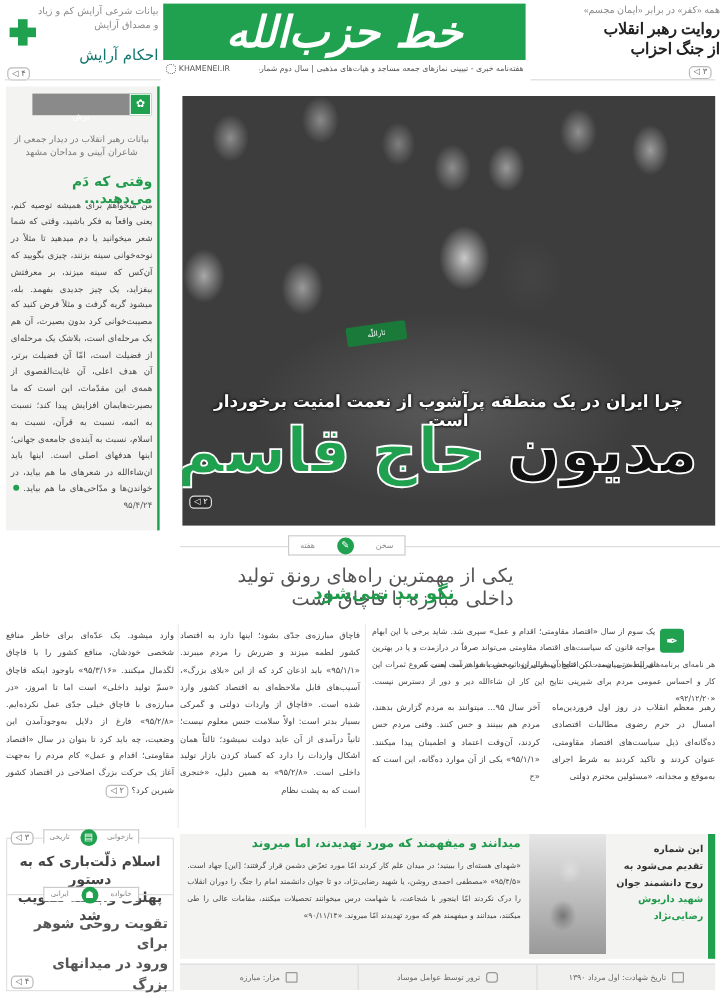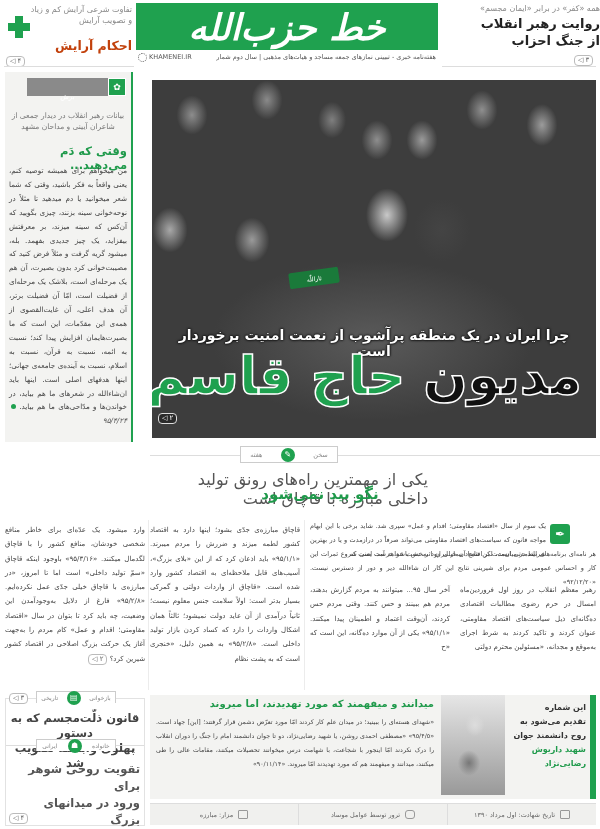--- a/index.html
+++ b/index.html
@@ -8,46 +8,46 @@
   .abs { position: absolute; }
 
   
   #masthead { left: 136px; top: 3px; width: 302px; height: 47px; background: #1fa14f; display:flex; align-items:center; justify-content:center; }
   #masthead-title { color:#fff; font-weight: bold; font-size: 36px; letter-spacing: -2px; font-family: "DejaVu Serif", serif; font-style: italic; }
   #tagline-bar { left: 136px; top: 50px; width: 302px; height: 14px; font-size: 6.5px; color:#555; display:flex; justify-content:space-between; align-items:center; padding: 0 2px; }
   #site-badge { font-size: 6.5px; color:#555; display:flex; align-items:center; gap:2px; direction:ltr; }
   #site-badge .gear { width:9px; height:9px; border:1.5px dotted #666; border-radius:50%; display:inline-block; }
 
   
-  #tr-teaser { left: 446px; top: 4px; width: 154px; height: 58px; text-align: right; }
+  #tr-teaser { left: 446px; top: 4px; width: 154px; height: 58px; text-align: right; font-family: Liberation Serif, serif; }
   #tr-kicker { font-size: 8px; color:#888; }
   #tr-title { font-size: 13px; font-weight: bold; color:#222; line-height: 17px; margin-top:2px; }
   .pg-badge { display:inline-block; border:1px solid #bbb; border-radius:4px; font-size:7px; color:#666; padding:0 3px; line-height:9px; background:#fff; }
   #tr-page { left: 574px; top: 55px; }
 
   
   #tl-teaser { left: 4px; top: 4px; width: 128px; height: 52px; }
   #tl-kicker { position:absolute; right:0; top:0; width:105px; font-size:8px; color:#888; text-align:right; line-height:11px; }
-  #tl-title { position:absolute; right:0; top:34px; font-size:12.5px; font-weight:bold; color:#c2410c; }
+  #tl-title { position:absolute; right:0; top:34px; font-size:12.5px; font-weight:normal; color:#0f766e; }
   #tl-plus { position:absolute; left:4px; top:12px; width:22px; height:22px; }
   #tl-plus::before, #tl-plus::after { content:""; position:absolute; background:#1fa14f; }
   #tl-plus::before { left:7px; top:0; width:8px; height:22px; }
   #tl-plus::after { left:0; top:7px; width:22px; height:8px; }
   #tl-page { left: 6px; top: 56px; }
   .hr { position:absolute; height:1px; background:#ddd; }
 
   
   #left-box { left: 5px; top: 72px; width: 128px; height: 370px; background:#f3f3f1; border-right:2px solid #1fa14f; }
   #cut-header { position:absolute; left:22px; right:5px; top:6px; height:18px; background:#8a8a8a; display:flex; align-items:center; }
   #cut-label { flex:1; text-align:center; color:#fff; font-size:7px;margin-top:20px; }
   #cut-icon { width:18px; height:18px; background:#1fa14f; border:1px solid #fff; display:flex; align-items:center; justify-content:center; color:#fff; font-size:9px; }
   #left-kicker { position:absolute; right:4px; left:4px; top:38px; font-size:7.5px; color:#777; text-align:center; line-height:11px; }
   #left-title { position:absolute; right:4px; left:2px; top:72px; font-size:11.5px; font-weight:bold; color:#1f9a4b; }
   #left-body { position:absolute; right:4px; left:4px; top:92px; font-size:7.2px; line-height:13.9px; color:#444; text-align:justify; }
-  #left-date { color:#555;font-style:italic; }
+  #left-date { color:#555; }
   .dot-green { display:inline-block; width:5px; height:5px; border-radius:50%; background:#1fa14f; margin-left:2px; }
 
   
   #main-photo { left: 152px; top: 80px; width: 444px; height: 358px; overflow:hidden;
     background:
       radial-gradient(ellipse 30px 38px at 235px 135px, #c9c9c9, transparent 70%),
       radial-gradient(ellipse 25px 32px at 100px 160px, #9a9a9a, transparent 70%),
       radial-gradient(ellipse 25px 32px at 18px 150px, #a8a8a8, transparent 70%),
       radial-gradient(ellipse 22px 28px at 40px 35px, #8d8d8d, transparent 70%),
       radial-gradient(ellipse 22px 28px at 115px 20px, #8a8a8a, transparent 70%),
@@ -131,21 +131,21 @@
   <div id="tr-kicker">همه «کفر» در برابر «ایمان مجسم»</div>
   <div id="tr-title">
     <div>روایت رهبر انقلاب</div>
     <div>از جنگ احزاب</div>
   </div>
 </div>
 <span id="tr-page" class="abs pg-badge"><span>۳</span> ◁</span>
 <div class="hr" style="left:442px;top:66px;width:154px;"></div>
 
 <div id="tl-teaser" class="abs">
-  <div id="tl-kicker">تفاوت شرعی آرایش کم و زیاد و تصویب آرایش</div>
+  <div id="tl-kicker">بیانات شرعی آرایش کم و زیاد و مصداق آرایش</div>
   <div id="tl-title">احکام آرایش</div>
   <div id="tl-plus"></div>
 </div>
 <span id="tl-page" class="abs pg-badge"><span>۴</span> ◁</span>
 <div class="hr" style="left:4px;top:66px;width:130px;"></div>
 
 <div id="left-box" class="abs">
   <div id="cut-header">
     <div id="cut-icon">✿</div>
     <div id="cut-label">برش</div>
@@ -226,21 +226,21 @@
 </div>
 
 <div id="bl-box" class="abs">
   <div id="bl-tag-1" class="mini-tag">
     <span>بازخوانی</span>
     <span class="round-icon">▤</span>
     <span>تاریخی</span>
   </div>
   <span id="bl-page-1" class="pg-badge"><span>۳</span> ◁</span>
   <div id="bl-title-1">
-    <div>قانون ذلّت‌مجسم که به دستور</div>
+    <div>اسلام ذلّت‌باری که به دستور</div>
     <div>پهلوی وابسته تصویب شد</div>
   </div>
   <div id="bl-sep"></div>
   <div id="bl-tag-2" class="mini-tag">
     <span>خانواده</span>
     <span class="round-icon">☗</span>
     <span>ایرانی</span>
   </div>
   <div id="bl-title-2">
     <div>تقویت روحی شوهر برای</div>

